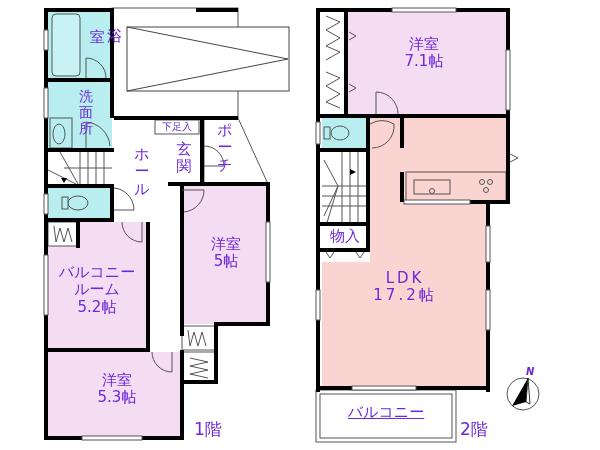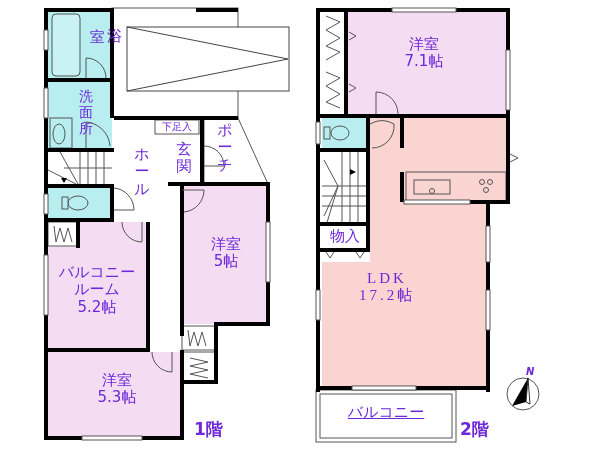--- a/index.html
+++ b/index.html
@@ -2,21 +2,21 @@
 <html><head>
 <meta charset="utf-8">
 <style>
   html, body { margin: 0; padding: 0; background: #ffffff; }
   body { width: 600px; height: 450px; overflow: hidden; position: relative; font-family: "DejaVu Sans", sans-serif; }
   svg { position: absolute; left: 0; top: 0; }
   .lbl { position: absolute; color: #6d28d9; text-align: center; line-height: 1.15; white-space: pre; font-family: "DejaVu Sans", sans-serif; }
   .vert { writing-mode: vertical-rl; text-orientation: upright; letter-spacing: 1px; }
   .sm { font-size: 10px; }
   .md { font-size: 15px; }
-  .lg { font-size: 17px; font-weight: bold; }
+  .lg { font-size: 17px; }
 </style>
 </head>
 <body>
 
 <svg width="600" height="450" viewBox="0 0 600 450">
 
   <rect x="112" y="8" width="126" height="110" fill="#fff" stroke="#555" stroke-width="1"></rect>
   <rect x="127" y="27" width="162" height="64" fill="#fff" stroke="#444" stroke-width="1"></rect>
   <polyline points="127,27 288,59 127,91" fill="none" stroke="#444" stroke-width="1"></polyline>
   <rect x="196" y="8" width="42" height="4" fill="#000"></rect>
@@ -209,17 +209,17 @@
 <div class="lbl md" style="left:50px; top:264px; width:94px;">バルコニー
 ルーム
 5.2帖</div>
 <div class="lbl md" style="left:70px; top:372px; width:94px;">洋室
 5.3帖</div>
 <div class="lbl lg" style="left:194px; top:420px;">1階</div>
 
 <div class="lbl md" style="left:384px; top:36px; width:80px;">洋室
 7.1帖</div>
 <div class="lbl md" style="left:323px; top:228px; width:44px;">物入</div>
-<div class="lbl md" style="left:342px; top:270px; width:90px; letter-spacing:3px;font-family:Liberation Serif, serif;">LDK
+<div class="lbl md" style="left:360px; top:270px; width:90px; letter-spacing:3px;">LDK
 17.2帖</div>
 <div class="lbl md" style="left:326px; top:404px; width:120px;text-decoration:underline;">バルコニー</div>
 <div class="lbl lg" style="left:460px; top:420px;text-align:right;">2階</div>
 <div class="lbl sm" style="left:526px; top:366px; font-style:italic; font-weight:bold;">N</div>
 
 </body></html>

